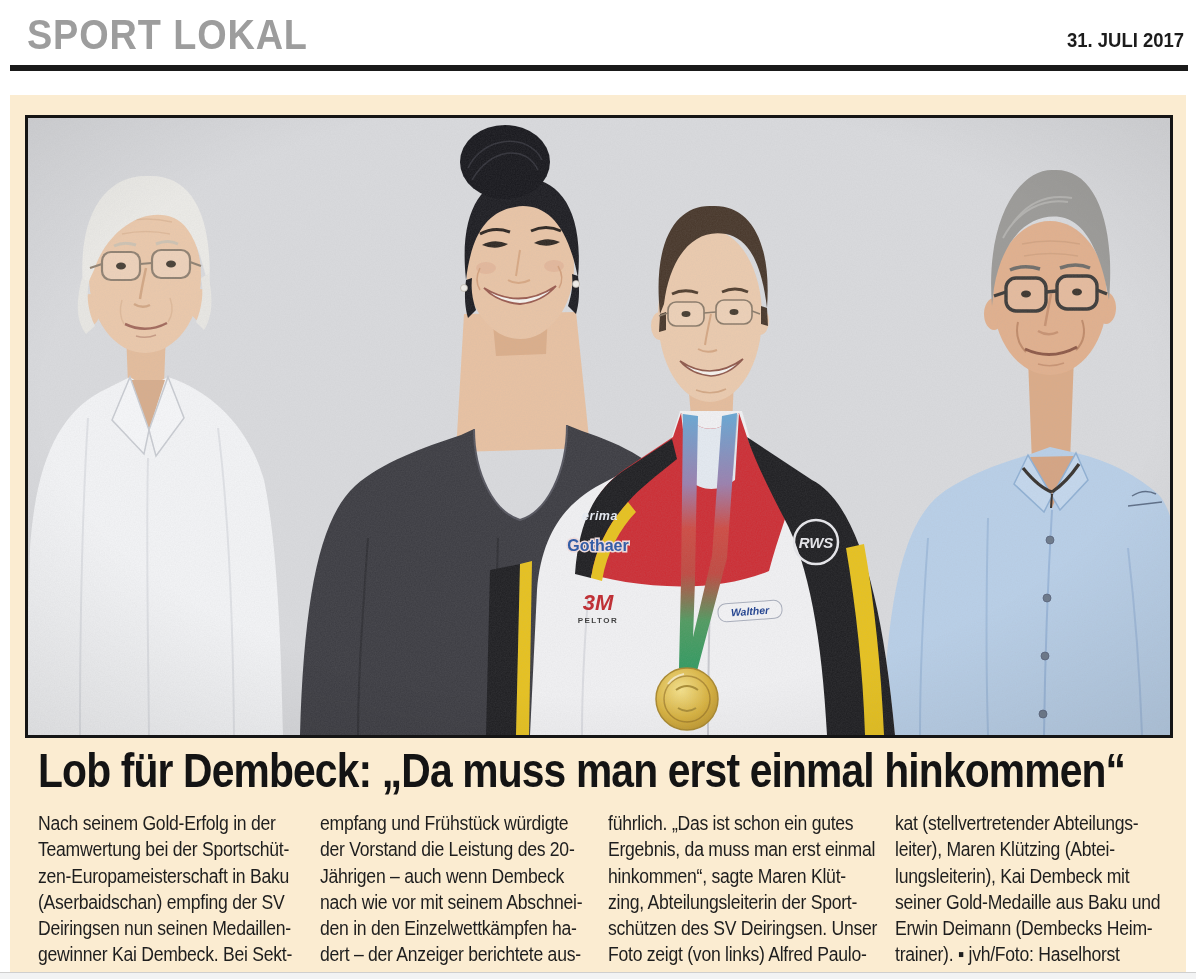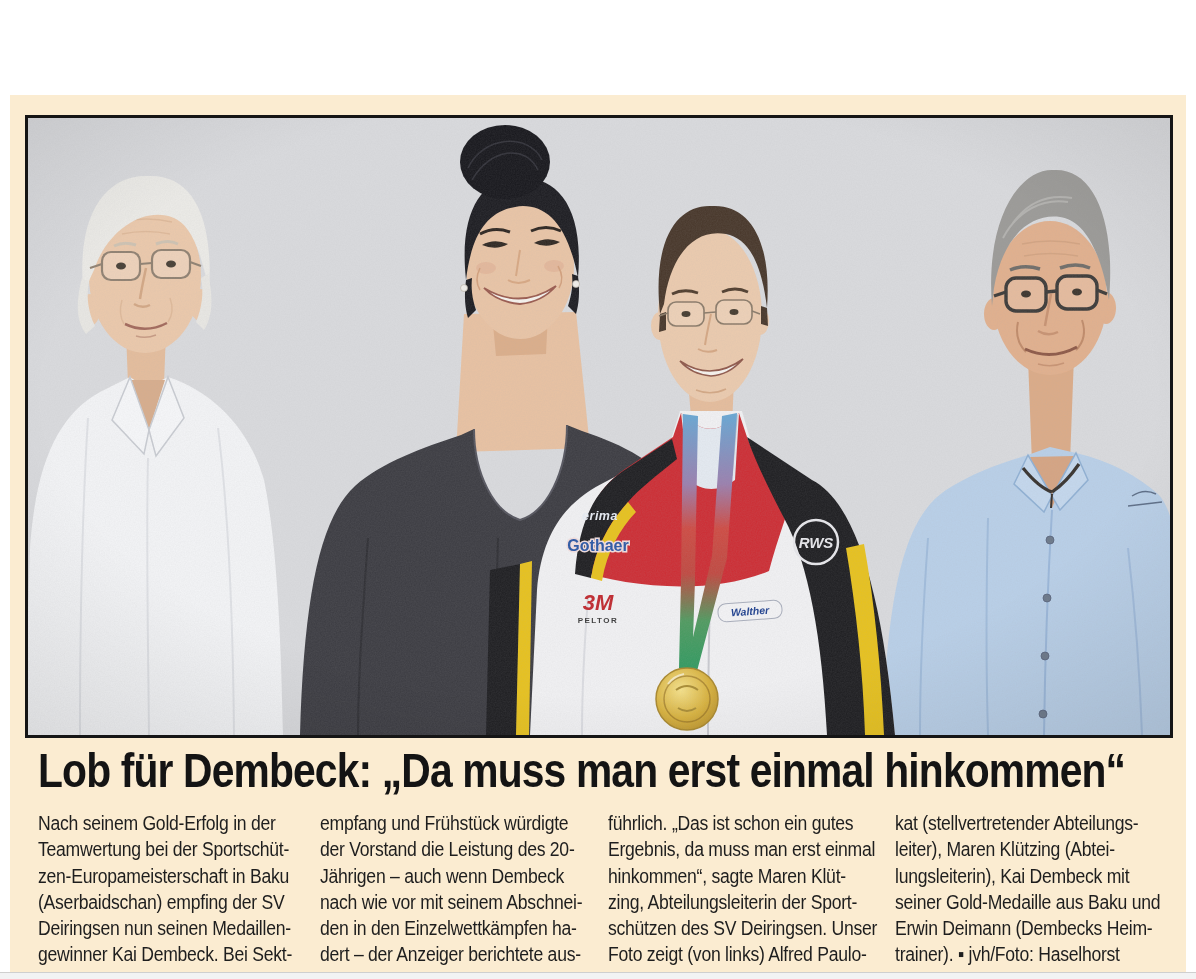--- a/index.html
+++ b/index.html
@@ -50,20 +50,25 @@
   .col-4 { left:885px; }
 
   .footer-strip { position:absolute; left:0; bottom:0; width:1196px; height:7px;
                   background:#f2f3f4; border-top:1px solid #cfcfcf; }
 </style>
 </head>
 <body>
 
 <div class="page">
 
+  <div class="masthead">
+    <div class="section-title">SPORT LOKAL</div>
+    <div class="masthead-date">31. JULI 2017</div>
+    <div class="masthead-rule"></div>
+  </div>
 
   <div class="panel">
 
     <div class="photo-frame">
       <svg width="1142" height="617" viewBox="0 0 1142 617">
         <defs>
           <filter id="grain" x="0" y="0" width="100%" height="100%">
             <feTurbulence type="fractalNoise" baseFrequency="0.8" numOctaves="2" stitchTiles="stitch"></feTurbulence>
             <feColorMatrix type="matrix" values="0 0 0 0 0.42  0 0 0 0 0.42  0 0 0 0 0.44  0.9 0 0 0 0"></feColorMatrix>
           </filter>

